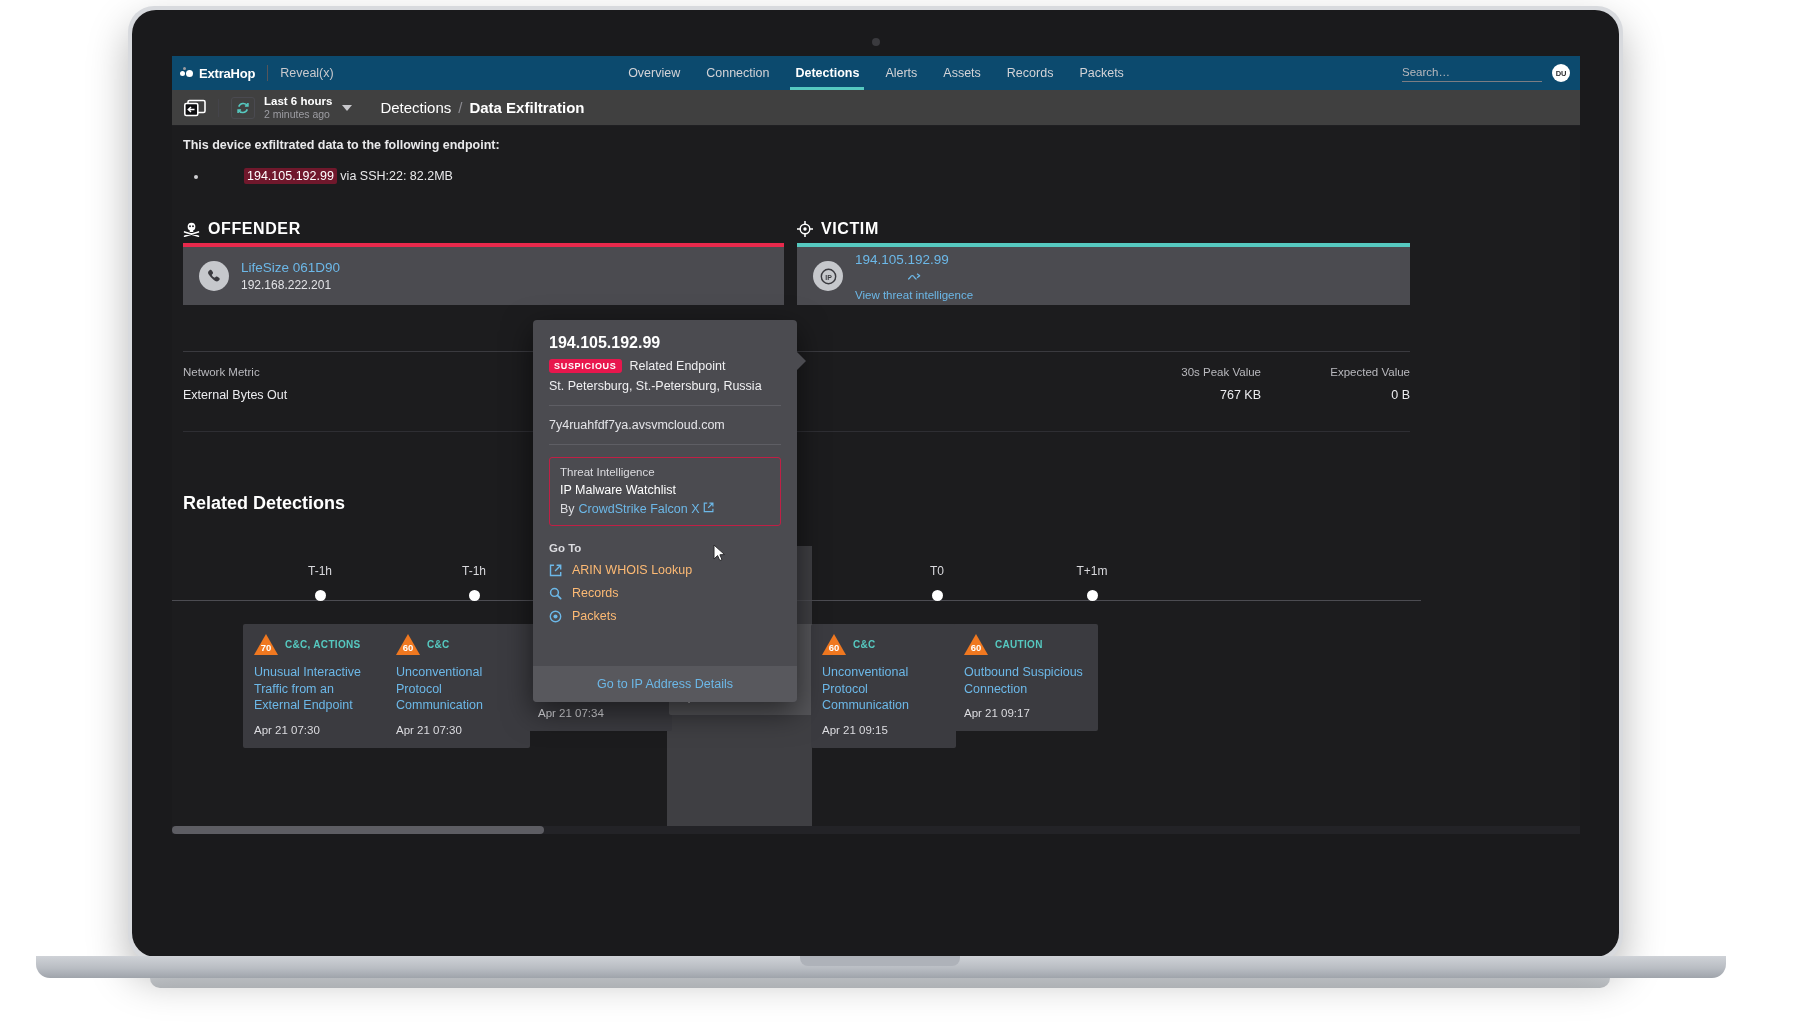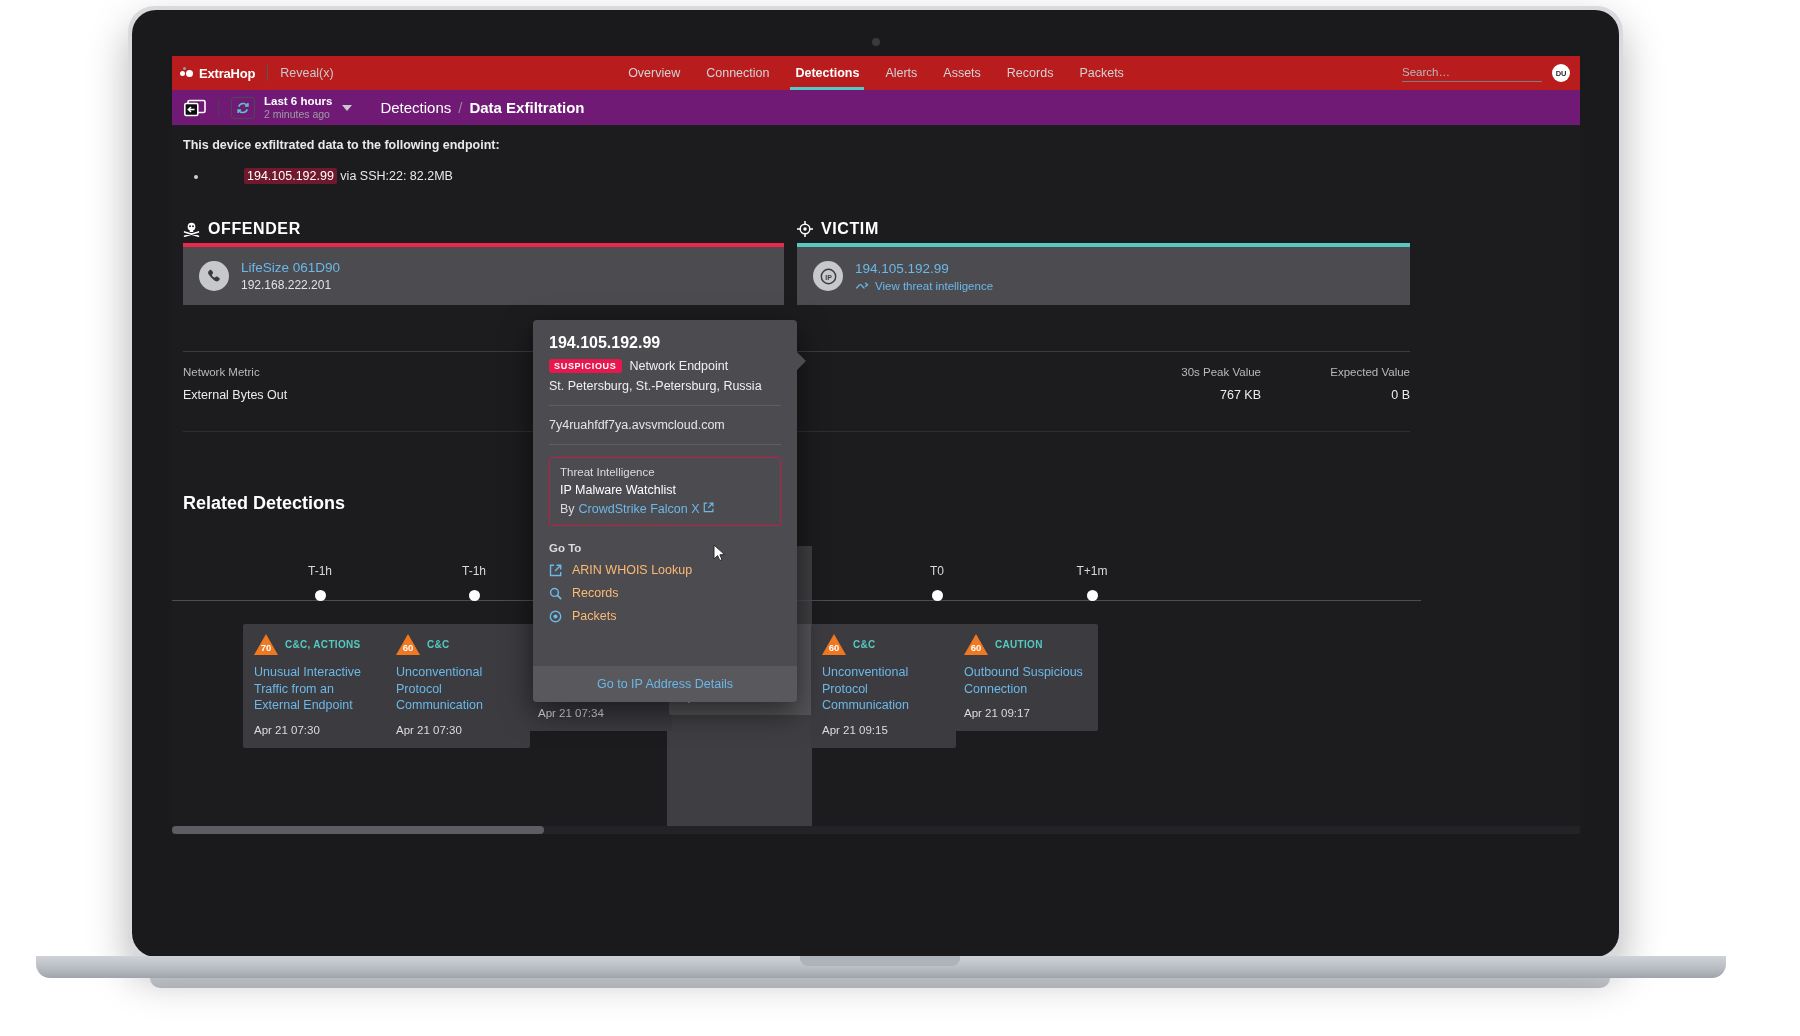--- a/index.html
+++ b/index.html
@@ -56,21 +56,21 @@
     position: absolute; left: 172px; top: 56px;
     width: 1408px; height: 778px;
     background: #1c1c1e;
     overflow: hidden;
     color: #e7e7e9;
   }
 
   
   #top-nav {
     position: relative; height: 34px;
-    background: #b91c1c;
+    background: #0c4a6e;
     display: flex; align-items: center;
   }
   .brand { display: flex; align-items: center; padding-left: 8px; }
   .brand-mark { width: 16px; height: 12px; position: relative; margin-right: 3px; }
   .brand-mark i {
     position: absolute; background: #ffffff; border-radius: 50%;
   }
   .brand-mark i:nth-child(1) { width: 5px; height: 5px; left: 0; top: 4px; }
   .brand-mark i:nth-child(2) { width: 7px; height: 7px; left: 6px; top: 3px; }
   .brand-mark i:nth-child(3) { width: 3px; height: 3px; left: 3px; top: 0px; background:#9b9ba0; }
@@ -109,21 +109,21 @@
   #avatar {
     width: 18px; height: 18px; border-radius: 50%;
     background: #ffffff; color: #2a2a2d;
     font-size: 7.5px; font-weight: bold;
     display: flex; align-items: center; justify-content: center;
     letter-spacing: -0.2px;
   }
 
   
   #toolbar {
-    height: 36px; background: #701a75;
+    height: 36px; background: #404040;
     display: flex; align-items: center; padding-left: 12px; gap: 0;
     border-bottom: 1px solid #1f1f22;
   }
   .icon-btn { display: flex; align-items: center; cursor: pointer; }
   #panel-toggle-icon { width: 22px; height: 18px; }
   .tb-sep { width: 1px; height: 18px; background: #44444a; margin: 0 12px; }
   #refresh-btn {
     width: 24px; height: 22px; border: 1px solid #4a4a50; border-radius: 3px;
     display: flex; align-items: center; justify-content: center; cursor: pointer;
   }
@@ -167,21 +167,21 @@
   #victim-card  { left: 625px; top: 117px; width: 613px; border-top: 4px solid #56c9c0; }
 
   .party-avatar {
     width: 30px; height: 30px; border-radius: 50%;
     background: #c6c8cc; color: #3a3a3f;
     display: flex; align-items: center; justify-content: center;
     margin-right: 12px; flex: 0 0 auto;
   }
   .party-name { font-size: 13.5px; color: #6cb8e8; cursor: pointer; }
   .party-sub { font-size: 12px; color: #e3e3e6; margin-top: 3px; }
-  .party-link { font-size: 11.5px; color: #6cb8e8; cursor: pointer; display: flex; align-items: center; gap: 6px; margin-top: 4px; }
+  .party-link { font-size: 11.5px; color: #6cb8e8; cursor: pointer; display: flex; align-items: center; gap: 6px; margin-top: 4px; flex-direction: column; }
 
   
   #metrics-divider { position: absolute; left: 11px; top: 225px; width: 1227px; height: 1px; background: #3a3a3f; }
   #metrics-header { position: absolute; left: 0; top: 240px; width: 1249px; height: 16px; }
   #metrics-values { position: absolute; left: 0; top: 262px; width: 1249px; height: 18px; }
   .mh { position: absolute; font-size: 11.5px; color: #b9b9be; }
   .mv { position: absolute; font-size: 12.5px; color: #ececef; }
   .m-col1 { left: 11px; }
   .m-col2 { right: 160px; }
   .m-col3 { right: 11px; }
@@ -499,21 +499,21 @@
           <div id="scroll-thumb"></div>
         </div>
       </div>
 
       <div id="ip-popup">
         <div id="popup-caret"></div>
         <div id="popup-body">
           <div id="popup-ip">194.105.192.99</div>
           <div id="popup-badgerow">
             <span id="suspicious-badge">SUSPICIOUS</span>
-            <span id="popup-endpoint-type">Network Endpoint</span>
+            <span id="popup-endpoint-type">Related Endpoint</span>
           </div>
           <div id="popup-location">St. Petersburg, St.-Petersburg, Russia</div>
           <div class="popup-hr"></div>
           <div id="popup-hostname">7y4ruahfdf7ya.avsvmcloud.com</div>
           <div class="popup-hr"></div>
 
           <div id="threat-box">
             <div id="threat-title">Threat Intelligence</div>
             <div id="threat-name">IP Malware Watchlist</div>
             <div id="threat-by">

